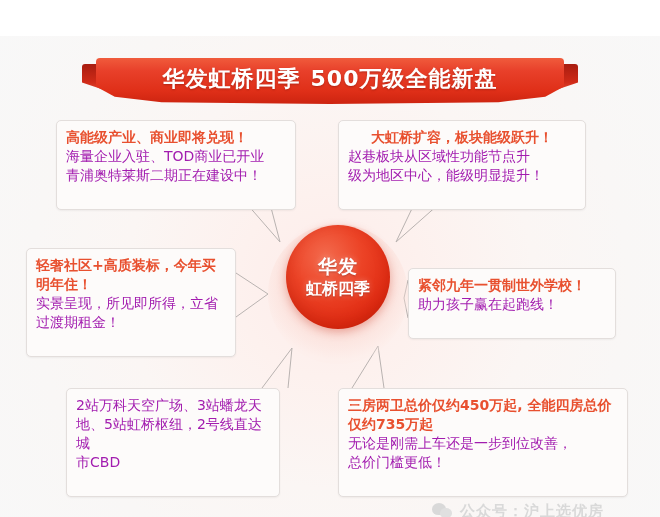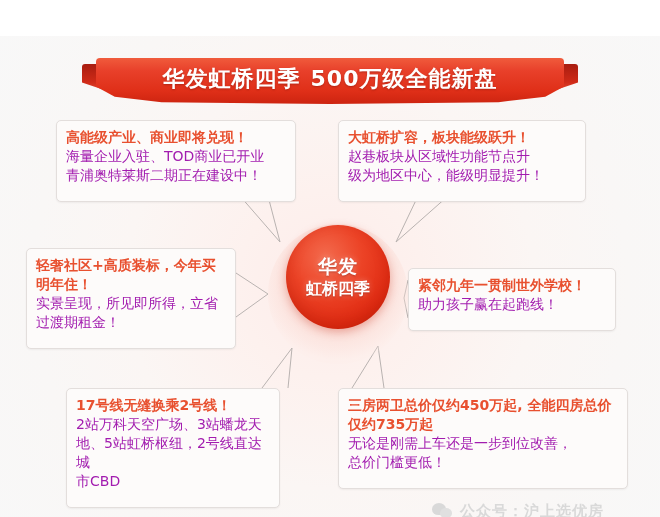--- a/index.html
+++ b/index.html
@@ -61,21 +61,21 @@
   .circle .l1{font-size:19px;line-height:22px;letter-spacing:1px;}
   .circle .l2{font-size:16px;line-height:23px;letter-spacing:0px;}
 
   
   .box{
     position:absolute;
     background:#fdfbfa;
     border:1px solid #e3dedc;
     border-radius:5px;
     box-shadow:0 1px 2px rgba(0,0,0,.05);
-    padding:7px 9px 16px 9px;
+    padding:7px 9px 24px 9px;
     box-sizing:border-box;
   }
   .box .hd{
     color:#e8502f;font-weight:bold;font-size:14px;line-height:19px;
     font-family:"DejaVu Sans","Liberation Sans",sans-serif;
   }
   .box .bd{
     color:#a21caf;font-size:14px;line-height:19px;
     font-family:"DejaVu Sans","Liberation Sans",sans-serif;
   }
@@ -161,38 +161,37 @@
     <div class="l2">虹桥四季</div>
   </div>
 
   <div class="box" id="box-industry">
     <div class="hd" style="white-space: pre-line;">高能级产业、商业即将兑现！</div>
     <div class="bd" style="white-space: pre-line;">海量企业入驻、TOD商业已开业
 青浦奥特莱斯二期正在建设中！</div>
   </div>
 
   <div class="box" id="box-hongqiao">
-    <div class="hd" style="white-space: pre-line;">大虹桥扩容，板块能级跃升！</div>
+    <div class="hd" style="white-space: pre-line; text-align: center;">大虹桥扩容，板块能级跃升！</div>
     <div class="bd" style="white-space: pre-line;">赵巷板块从区域性功能节点升
 级为地区中心，能级明显提升！</div>
   </div>
 
   <div class="box" id="box-community">
     <div class="hd" style="white-space: pre-line;">轻奢社区+高质装标，今年买明年住！</div>
     <div class="bd" style="white-space: pre-line;">实景呈现，所见即所得，立省
 过渡期租金！</div>
   </div>
 
   <div class="box" id="box-school">
     <div class="hd" style="white-space: pre-line;">紧邻九年一贯制世外学校！</div>
     <div class="bd" style="white-space: pre-line;">助力孩子赢在起跑线！</div>
   </div>
 
   <div class="box" id="box-metro">
-    <div class="hd" style="white-space: pre-line;">17号线无缝换乘2号线！</div>
     <div class="bd" style="white-space: pre-line;">2站万科天空广场、3站蟠龙天
 地、5站虹桥枢纽，2号线直达城
 市CBD</div>
   </div>
 
   <div class="box" id="box-price">
     <div class="hd" style="white-space: pre-line;">三房两卫总价仅约450万起, 全能四房总价仅约735万起</div>
     <div class="bd" style="white-space: pre-line;">无论是刚需上车还是一步到位改善，
 总价门槛更低！</div>
   </div>

